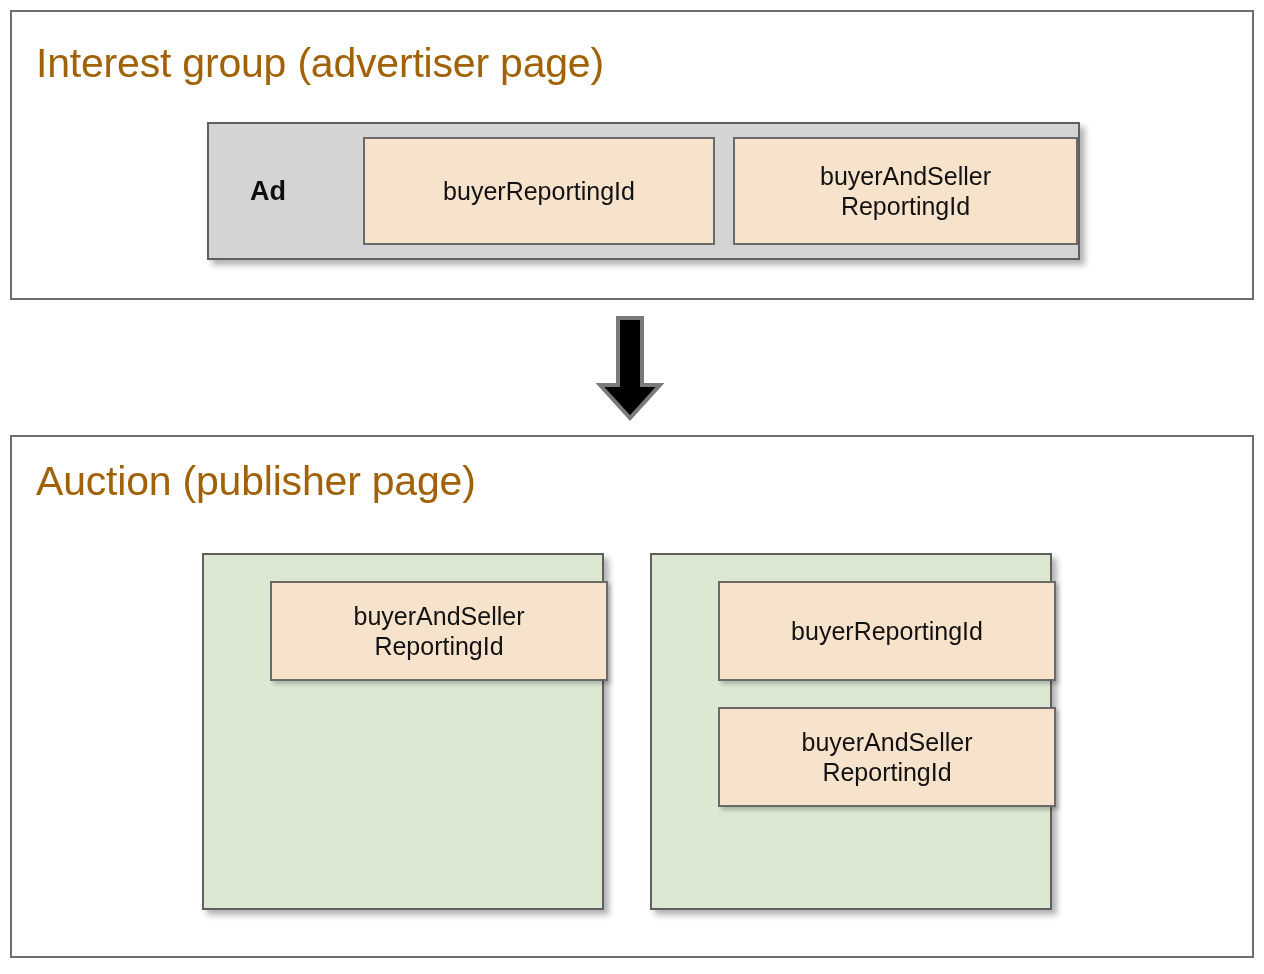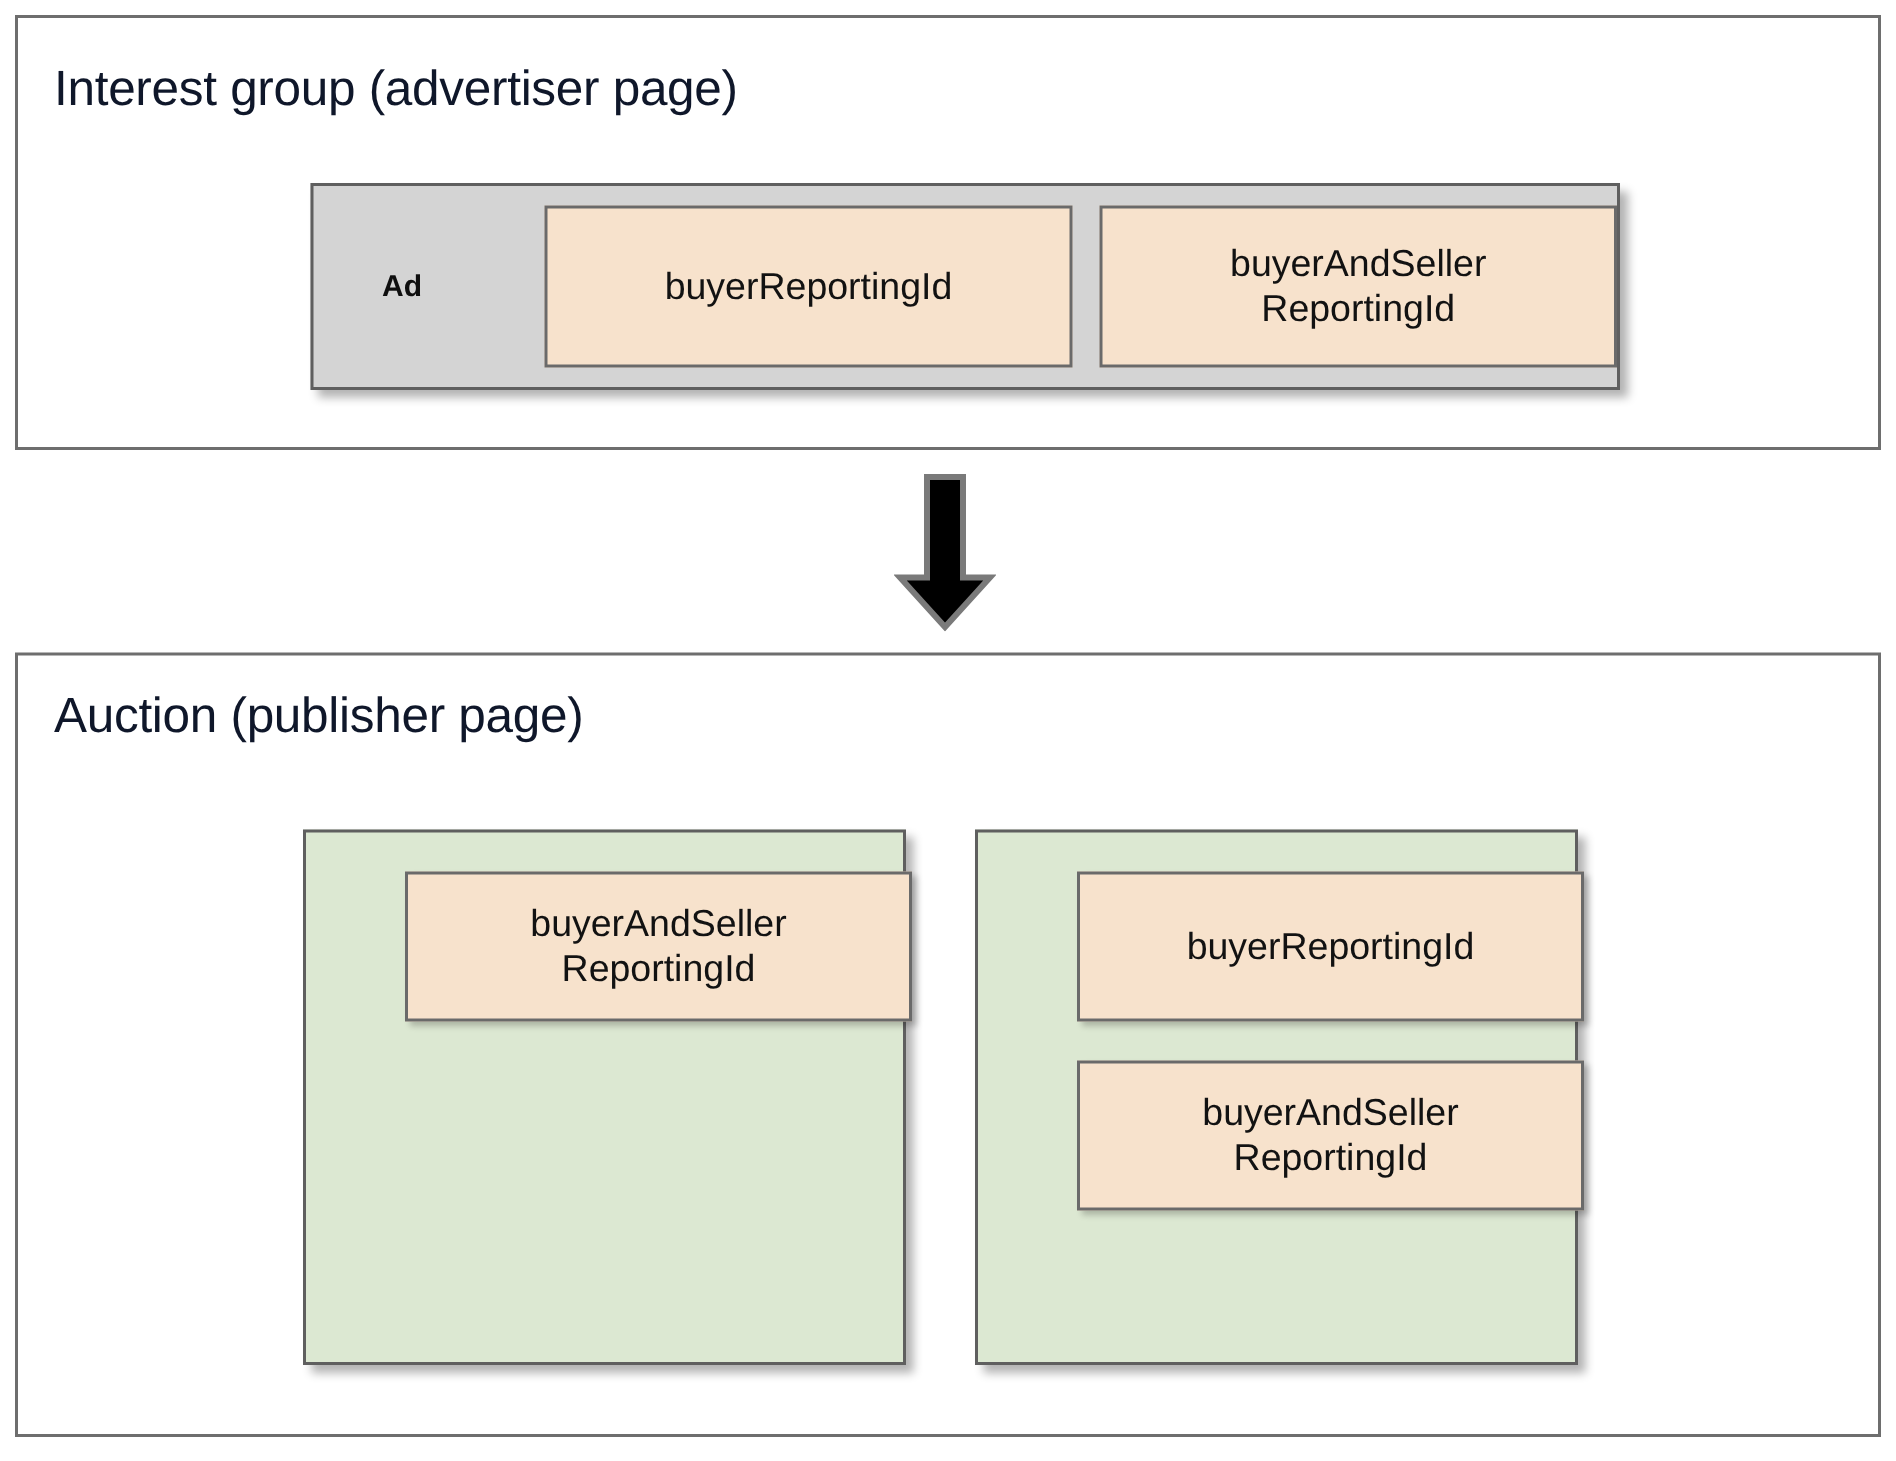--- a/index.html
+++ b/index.html
@@ -39,24 +39,24 @@
   #frame-auction {
     left: 10px;
     top: 435px;
     width: 1244px;
     height: 523px;
   }
 
   .frame-title {
     position: absolute;
     left: 24px;
-    font-size: 33px;
+    font-size: 41px;
     font-weight: 400;
     letter-spacing: -0.2px;
-    color: #0f172a;
+    color: #a16207;
     white-space: nowrap;
   }
   #frame-interest-group .frame-title { top: 28px; }
   #frame-auction .frame-title { top: 21px; }
 
   
   .panel {
     position: absolute;
     box-sizing: border-box;
     border: 2px solid #5f5f5f;
@@ -69,21 +69,21 @@
     top: 110px;
     width: 873px;
     height: 138px;
     background: #d4d4d4;
     display: flex;
     align-items: center;
   }
   #ad-label {
     width: 118px;
     text-align: center;
-    font-size: 20px;
+    font-size: 27px;
     font-weight: 700;
     color: #0f0f0f;
     flex: 0 0 auto;
   }
 
   
   .chip {
     box-sizing: border-box;
     background: #f7e2cc;
     border: 2px solid #6a6a6a;

